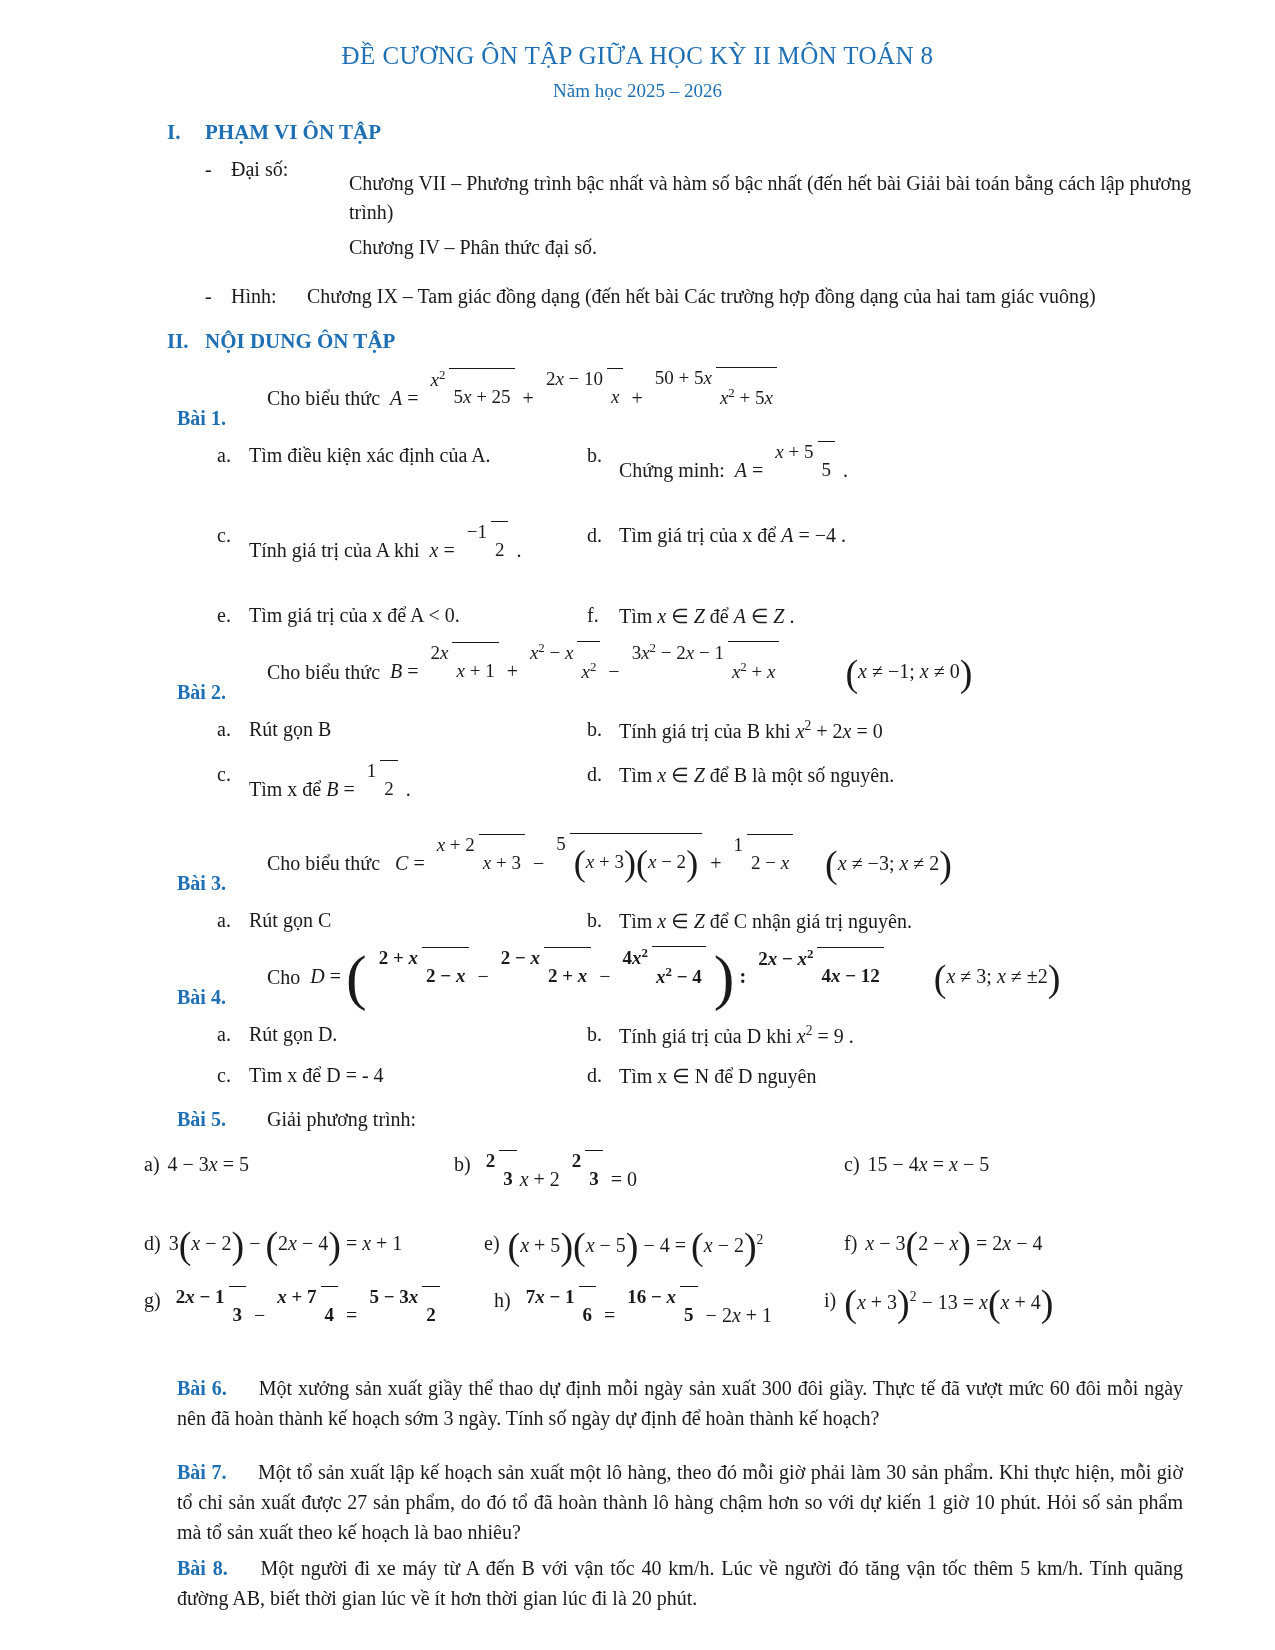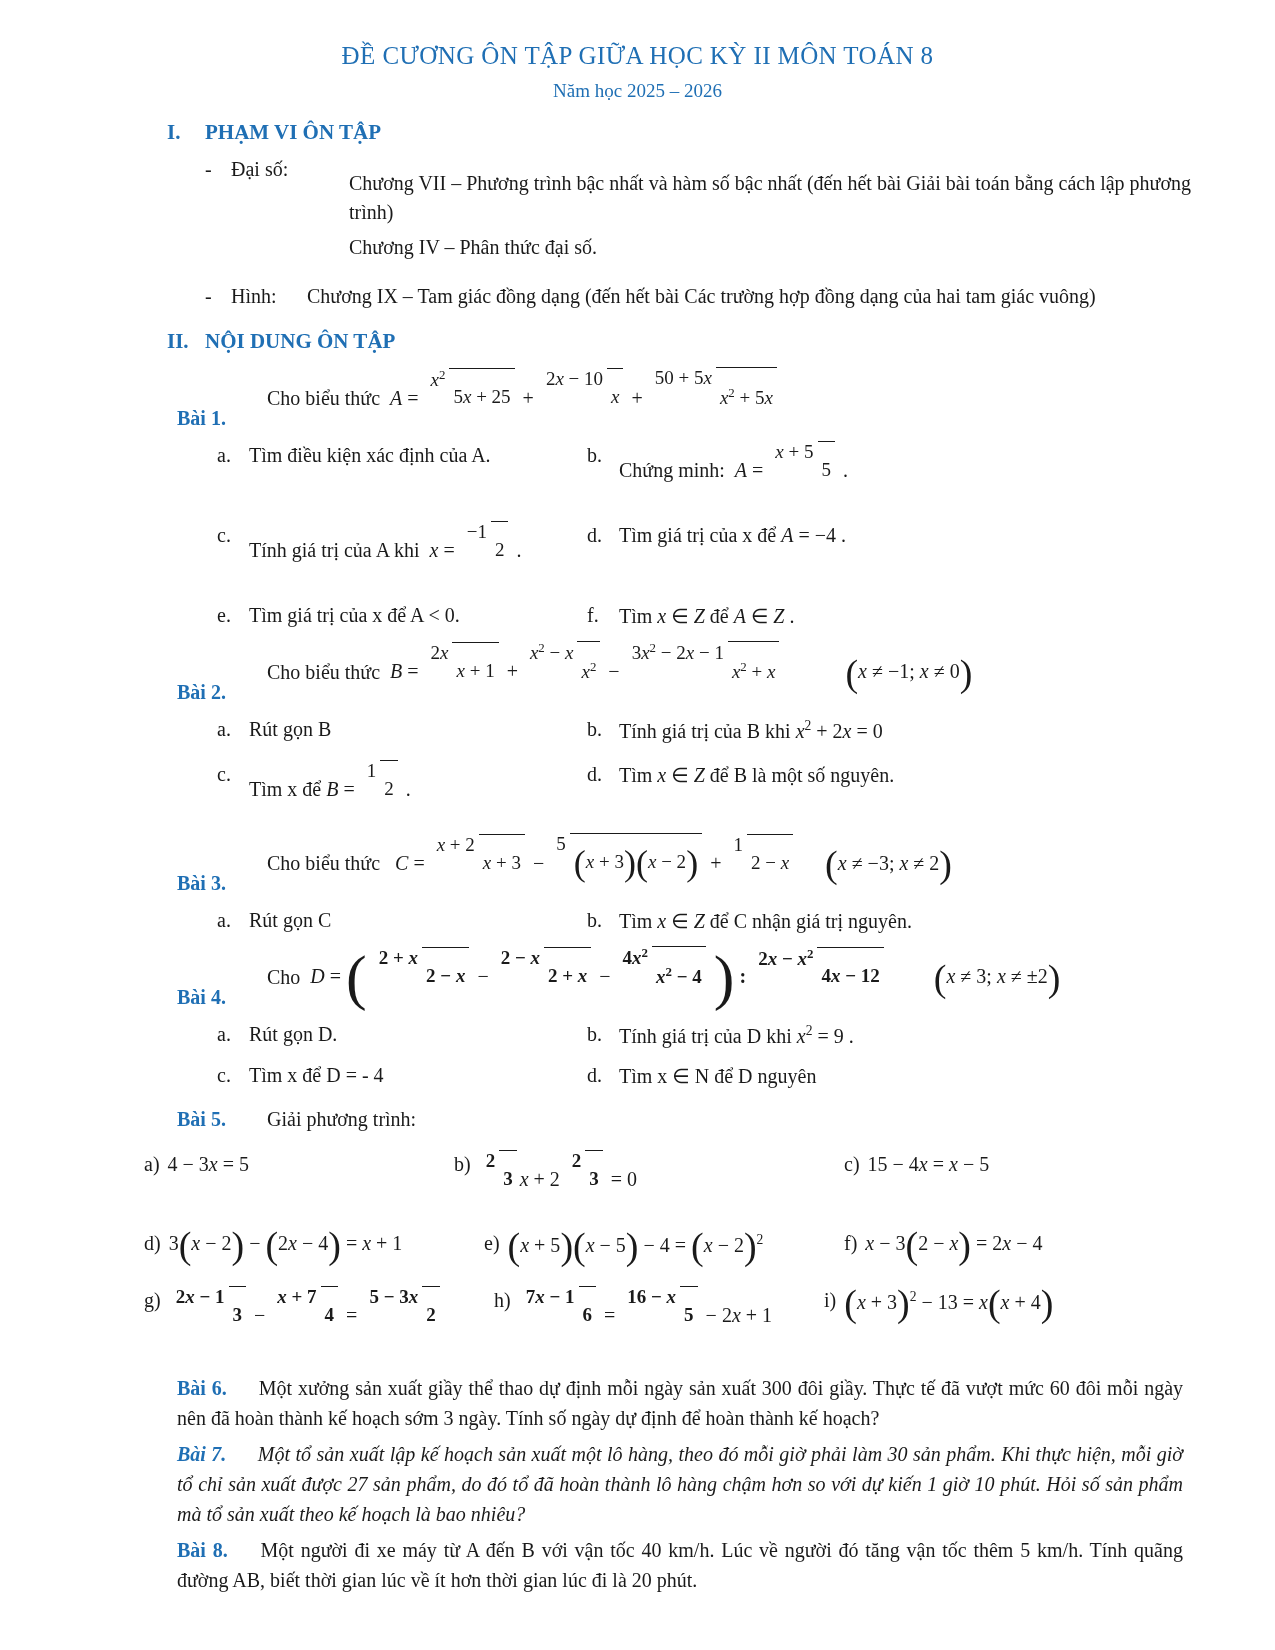--- a/index.html
+++ b/index.html
@@ -473,21 +473,21 @@
         <span>i)</span>
         <span><span class="paren-big">(</span><span class="mi">x</span> + 3<span class="paren-big">)</span><sup>2</sup> − 13 = <span class="mi">x</span><span class="paren-big">(</span><span class="mi">x</span> + 4<span class="paren-big">)</span></span>
       </span>
     </div>
 
     <div class="word-prob" style="margin-top:26px;">
       <span class="bai-tag">Bài 6.</span>
       <span>Một xưởng sản xuất giầy thể thao dự định mỗi ngày sản xuất 300 đôi giầy. Thực tế đã vượt mức 60 đôi mỗi ngày nên đã hoàn thành kế hoạch sớm 3 ngày. Tính số ngày dự định để hoàn thành kế hoạch?</span>
     </div>
 
-    <div class="word-prob" style="margin-top:6px;font-style:italic;">
+    <div class="word-prob" style="margin-top:24px;">
       <span class="bai-tag">Bài 7.</span>
       <span>Một tổ sản xuất lập kế hoạch sản xuất một lô hàng, theo đó mỗi giờ phải làm 30 sản phẩm. Khi thực hiện, mỗi giờ tổ chỉ sản xuất được 27 sản phẩm, do đó tổ đã hoàn thành lô hàng chậm hơn so với dự kiến 1 giờ 10 phút. Hỏi số sản phẩm mà tổ sản xuất theo kế hoạch là bao nhiêu?</span>
     </div>
 
     <div class="word-prob" style="margin-top:6px;">
       <span class="bai-tag">Bài 8.</span>
       <span>Một người đi xe máy từ A đến B với vận tốc 40 km/h. Lúc về người đó tăng vận tốc thêm 5 km/h. Tính quãng đường AB, biết thời gian lúc về ít hơn thời gian lúc đi là 20 phút.</span>
     </div>
 
   </div>

